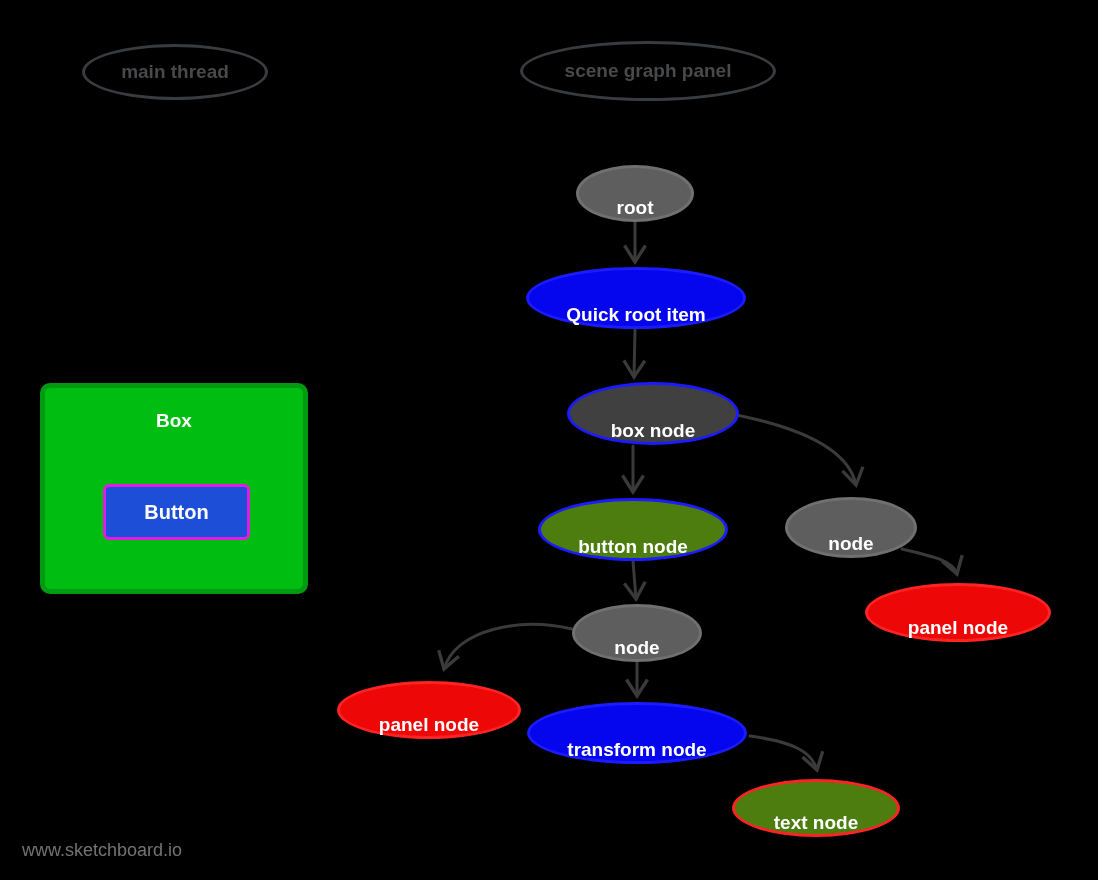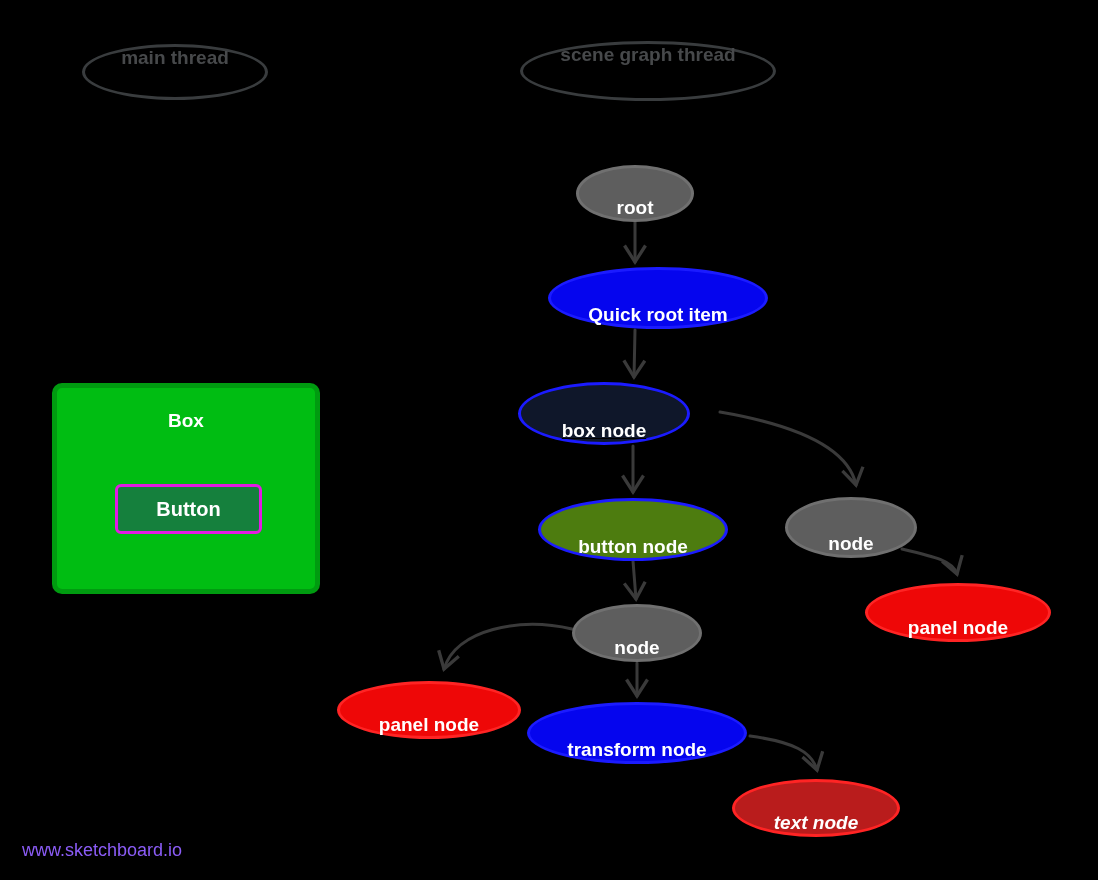--- a/index.html
+++ b/index.html
@@ -15,52 +15,52 @@
   .edge-layer {
     position: absolute;
     left: 0; top: 0;
     width: 1098px; height: 880px;
   }
   .thread-ellipse {
     position: absolute;
     border: 3px solid #393c3e;
     border-radius: 50%;
     display: flex;
-    align-items: flex-start;
+    align-items: center;
     justify-content: center;
   }
   .thread-ellipse span {
     color: #47494b;
     font-weight: bold;
     font-size: 19px;
   }
   .thread-main   { left: 82px;  top: 44px; width: 186px; height: 56px; }
   .thread-scene  { left: 520px; top: 41px; width: 256px; height: 60px; }
 
   .green-box {
     position: absolute;
-    left: 52px; top: 383px;
+    left: 40px; top: 383px;
     width: 268px; height: 211px;
     background: #00bd12;
     border: 5px solid #009b10;
     border-radius: 10px;
   }
   .green-box .box-label {
     position: absolute;
     top: 22px; left: 0; right: 0;
     text-align: center;
     color: #ffffff;
     font-weight: bold;
     font-size: 19px;
   }
   .button-shape {
     position: absolute;
     left: 58px; top: 96px;
-    width: 147px; height: 50px;
-    background: #15803d;
+    width: 147px; height: 56px;
+    background: #1d4ed8;
     border: 3px solid #e31ae3;
     border-radius: 6px;
     display: flex;
     align-items: center;
     justify-content: center;
   }
   .button-shape span {
     color: #ffffff;
     font-weight: bold;
     font-size: 20px;
@@ -77,21 +77,21 @@
   .gnode span {
     color: #ffffff;
     font-weight: bold;
     font-size: 19px;
     white-space: nowrap;
   }
 
   .watermark {
     position: absolute;
     left: 22px; top: 840px;
-    color: #8b5cf6;
+    color: #737373;
     font-size: 18px;
   }
 </style>
 </head>
 <body>
 
 <div class="canvas">
 
   <svg id="edge-layer" class="edge-layer" width="1098" height="880" viewBox="0 0 1098 880">
     <defs>
@@ -108,58 +108,58 @@
       <path d="M 637 663 L 637 696" fill="none" stroke="#3a3a3a" stroke-width="3" stroke-linecap="round" marker-end="url(#arrowhead)"></path>
       <path d="M 902 549 C 936 557, 953 561, 957 574" fill="none" stroke="#3a3a3a" stroke-width="3" stroke-linecap="round" marker-end="url(#arrowhead)"></path>
       <path d="M 750 736 C 794 742, 812 752, 817 770" fill="none" stroke="#3a3a3a" stroke-width="3" stroke-linecap="round" marker-end="url(#arrowhead)"></path>
     </svg>
 
   <div class="thread-ellipse thread-main">
     <span>main thread</span>
   </div>
 
   <div class="thread-ellipse thread-scene">
-    <span>scene graph thread</span>
+    <span>scene graph panel</span>
   </div>
 
   <div class="green-box">
     <div class="box-label">Box</div>
     <div class="button-shape">
       <span>Button</span>
     </div>
   </div>
 
   <div id="nodes">
       <div class="gnode" style="left: 576px; top: 164.5px; width: 118px; height: 57px; background: rgb(94, 94, 94); border-color: rgb(112, 112, 112);">
         <span>root</span>
       </div>
-      <div class="gnode" style="left: 548px; top: 267px; width: 220px; height: 62px; background: rgb(5, 5, 238); border-color: rgb(27, 27, 255);">
+      <div class="gnode" style="left: 526px; top: 267px; width: 220px; height: 62px; background: rgb(5, 5, 238); border-color: rgb(27, 27, 255);">
         <span>Quick root item</span>
       </div>
-      <div class="gnode" style="left: 518px; top: 381.5px; width: 172px; height: 63px; background: #0f172a; border-color: rgb(27, 27, 255); text-decoration: underline;">
+      <div class="gnode" style="left: 567px; top: 381.5px; width: 172px; height: 63px; background: #404040; border-color: rgb(27, 27, 255);">
         <span>box node</span>
       </div>
       <div class="gnode" style="left: 538px; top: 497.5px; width: 190px; height: 63px; background: #4d7c0f; border-color: rgb(27, 27, 255);">
         <span>button node</span>
       </div>
       <div class="gnode" style="left: 785px; top: 496.5px; width: 132px; height: 61px; background: rgb(94, 94, 94); border-color: rgb(112, 112, 112);">
         <span>node</span>
       </div>
       <div class="gnode" style="left: 865px; top: 582.5px; width: 186px; height: 59px; background: rgb(238, 7, 7); border-color: rgb(255, 36, 36);">
         <span>panel node</span>
       </div>
       <div class="gnode" style="left: 572px; top: 604px; width: 130px; height: 58px; background: rgb(94, 94, 94); border-color: rgb(112, 112, 112);">
         <span>node</span>
       </div>
       <div class="gnode" style="left: 337px; top: 681px; width: 184px; height: 58px; background: rgb(238, 7, 7); border-color: rgb(255, 36, 36);">
         <span>panel node</span>
       </div>
       <div class="gnode" style="left: 527px; top: 702px; width: 220px; height: 62px; background: rgb(5, 5, 238); border-color: rgb(27, 27, 255);">
         <span>transform node</span>
       </div>
-      <div class="gnode" style="left: 732px; top: 779px; width: 168px; height: 58px; background: #b91c1c; border-color: rgb(255, 36, 36); font-style: italic;">
+      <div class="gnode" style="left: 732px; top: 779px; width: 168px; height: 58px; background: #4d7c0f; border-color: rgb(255, 36, 36);">
         <span>text node</span>
       </div>
     </div>
 
   <div class="watermark">www.sketchboard.io</div>
 
 </div>
 
 </body></html>

